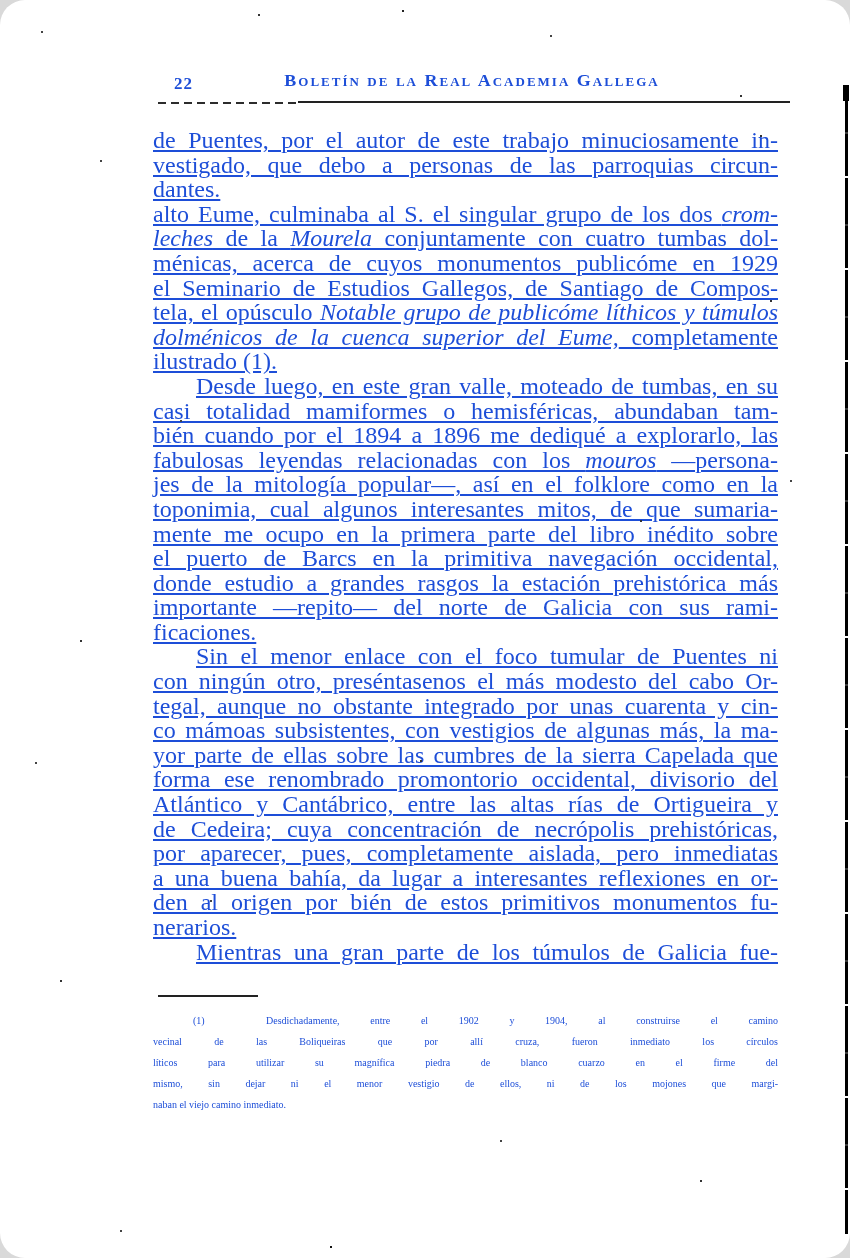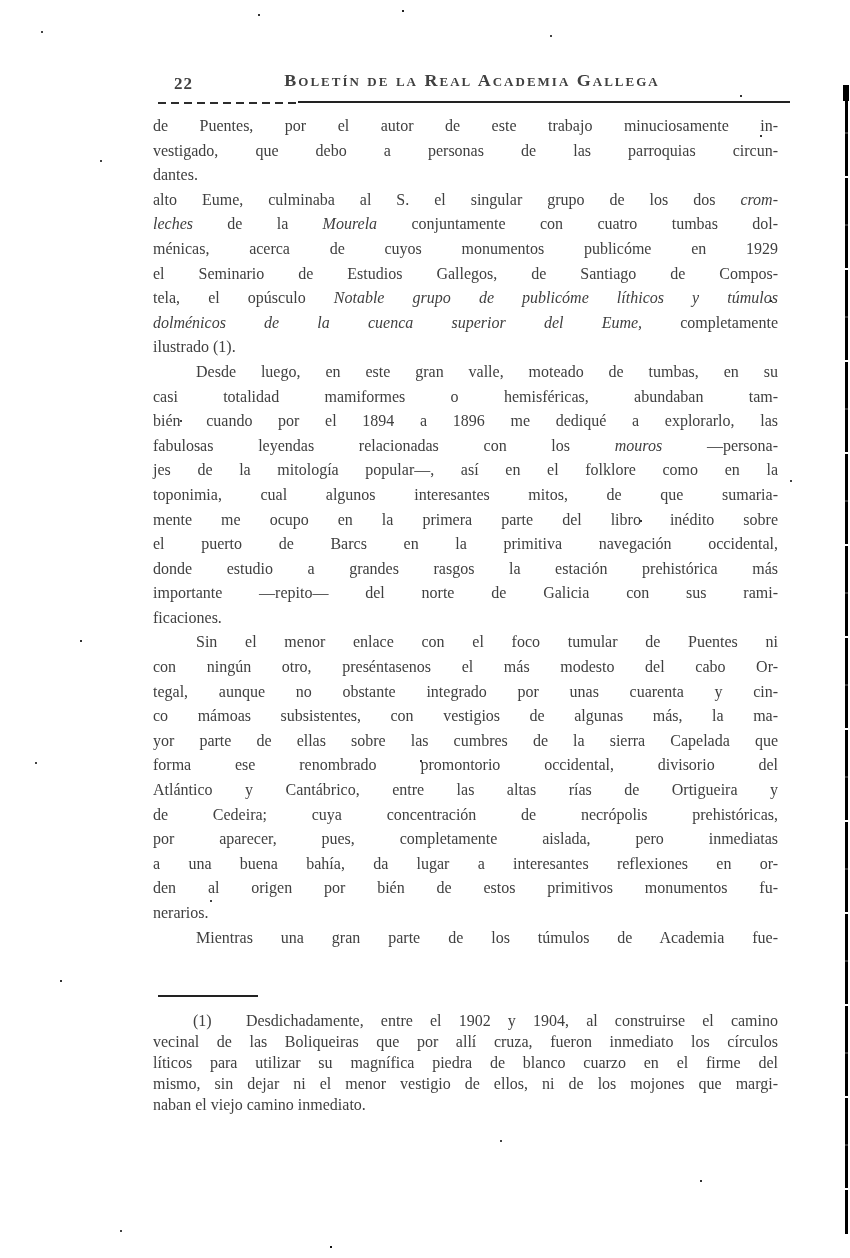--- a/index.html
+++ b/index.html
@@ -2,21 +2,22 @@
 <html><head>
 <meta charset="utf-8">
 <style>
   html,body{margin:0;padding:0;background:#d9d9d9;}
   .page{
     position:relative;
     width:850px;height:1258px;
     background:#ffffff;
     overflow:hidden;
     font-family:"Liberation Serif", serif;
-    color:#404040;
+    color:#1d4ed8;
+    border-radius:25px;
   }
   
   .header{position:absolute;top:70px;left:162px;width:620px;height:26px;}
   .page-num{
     position:absolute;left:12px;top:4px;
     font-weight:700;font-size:17px;letter-spacing:1px;
   }
   .header-title{
     display:block;text-align:center;
     font-variant:small-caps;font-weight:700;
@@ -26,38 +27,38 @@
   .header-rule{position:absolute;top:101px;left:158px;width:632px;height:3px;}
   .rule-dashed{
     position:absolute;left:0;top:1px;width:138px;height:1.5px;
     background:repeating-linear-gradient(90deg,#2c2c2c 0 8px,transparent 8px 13px);
   }
   .rule-solid{
     position:absolute;left:140px;top:0;width:492px;height:2px;background:#222;
   }
   
   .body-text{
-    position:absolute;top:114px;left:153px;width:625px;
-    font-size:16px;line-height:24.6px;
+    position:absolute;top:128px;left:153px;width:625px;
+    font-size:24px;line-height:24.6px;text-decoration:underline;
   }
   .para{margin:0;}
   .line{
     text-align:justify;text-align-last:justify;text-justify:inter-word;
     white-space:normal;
   }
   .line.last{text-align-last:left;}
   .body-text .line.first{padding-left:43px;}
   .line i{font-style:italic;}
   
   .footnote-rule{
     position:absolute;top:995px;left:158px;width:100px;height:2px;background:#222;
   }
   .footnote{
     position:absolute;top:1010px;left:153px;width:625px;
-    font-size:16px;line-height:21px;
+    font-size:10px;line-height:21px;
   }
   .footnote .line.first{padding-left:40px;}
   
   .edge-line{
     position:absolute;left:845px;top:86px;width:3px;height:1148px;
     background:repeating-linear-gradient(180deg,
       #000 0 46px,#3a3a3a 46px 48px,#000 48px 90px,transparent 90px 92px);
   }
   .edge-tick{
     position:absolute;left:843px;top:85px;width:6px;height:16px;background:#000;
@@ -125,21 +126,21 @@
         <div class="line"><span>yor parte de ellas sobre las cumbres de la sierra Capelada que</span></div>
         <div class="line"><span>forma ese renombrado promontorio occidental, divisorio del</span></div>
         <div class="line"><span>Atlántico y Cantábrico, entre las altas rías de Ortigueira y</span></div>
         <div class="line"><span>de Cedeira; cuya concentración de necrópolis prehistóricas,</span></div>
         <div class="line"><span>por aparecer, pues, completamente aislada, pero inmediatas</span></div>
         <div class="line"><span>a una buena bahía, da lugar a interesantes reflexiones en or-</span></div>
         <div class="line"><span>den al origen por bién de estos primitivos monumentos fu-</span></div>
         <div class="line last"><span>nerarios.</span></div>
       </div>
       <div class="para">
-        <div class="line first"><span>Mientras una gran parte de los túmulos de Academia fue-</span></div>
+        <div class="line first"><span>Mientras una gran parte de los túmulos de Galicia fue-</span></div>
       </div>
     </main>
 
   <div class="footnote-rule"></div>
 
   <div class="footnote">
       <div class="line first"><span>(1)&nbsp;&nbsp;Desdichadamente, entre el 1902 y 1904, al construirse el camino</span></div>
       <div class="line"><span>vecinal de las Boliqueiras que por allí cruza, fueron inmediato los círculos</span></div>
       <div class="line"><span>líticos para utilizar su magnífica piedra de blanco cuarzo en el firme del</span></div>
       <div class="line"><span>mismo, sin dejar ni el menor vestigio de ellos, ni de los mojones que margi-</span></div>

